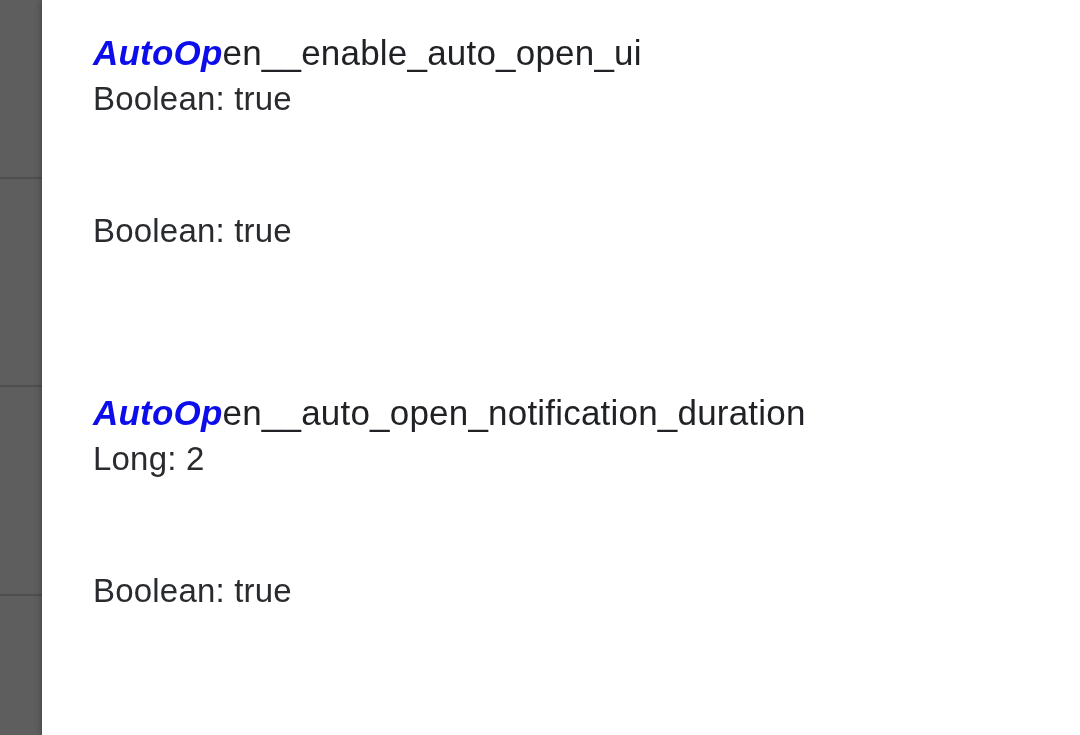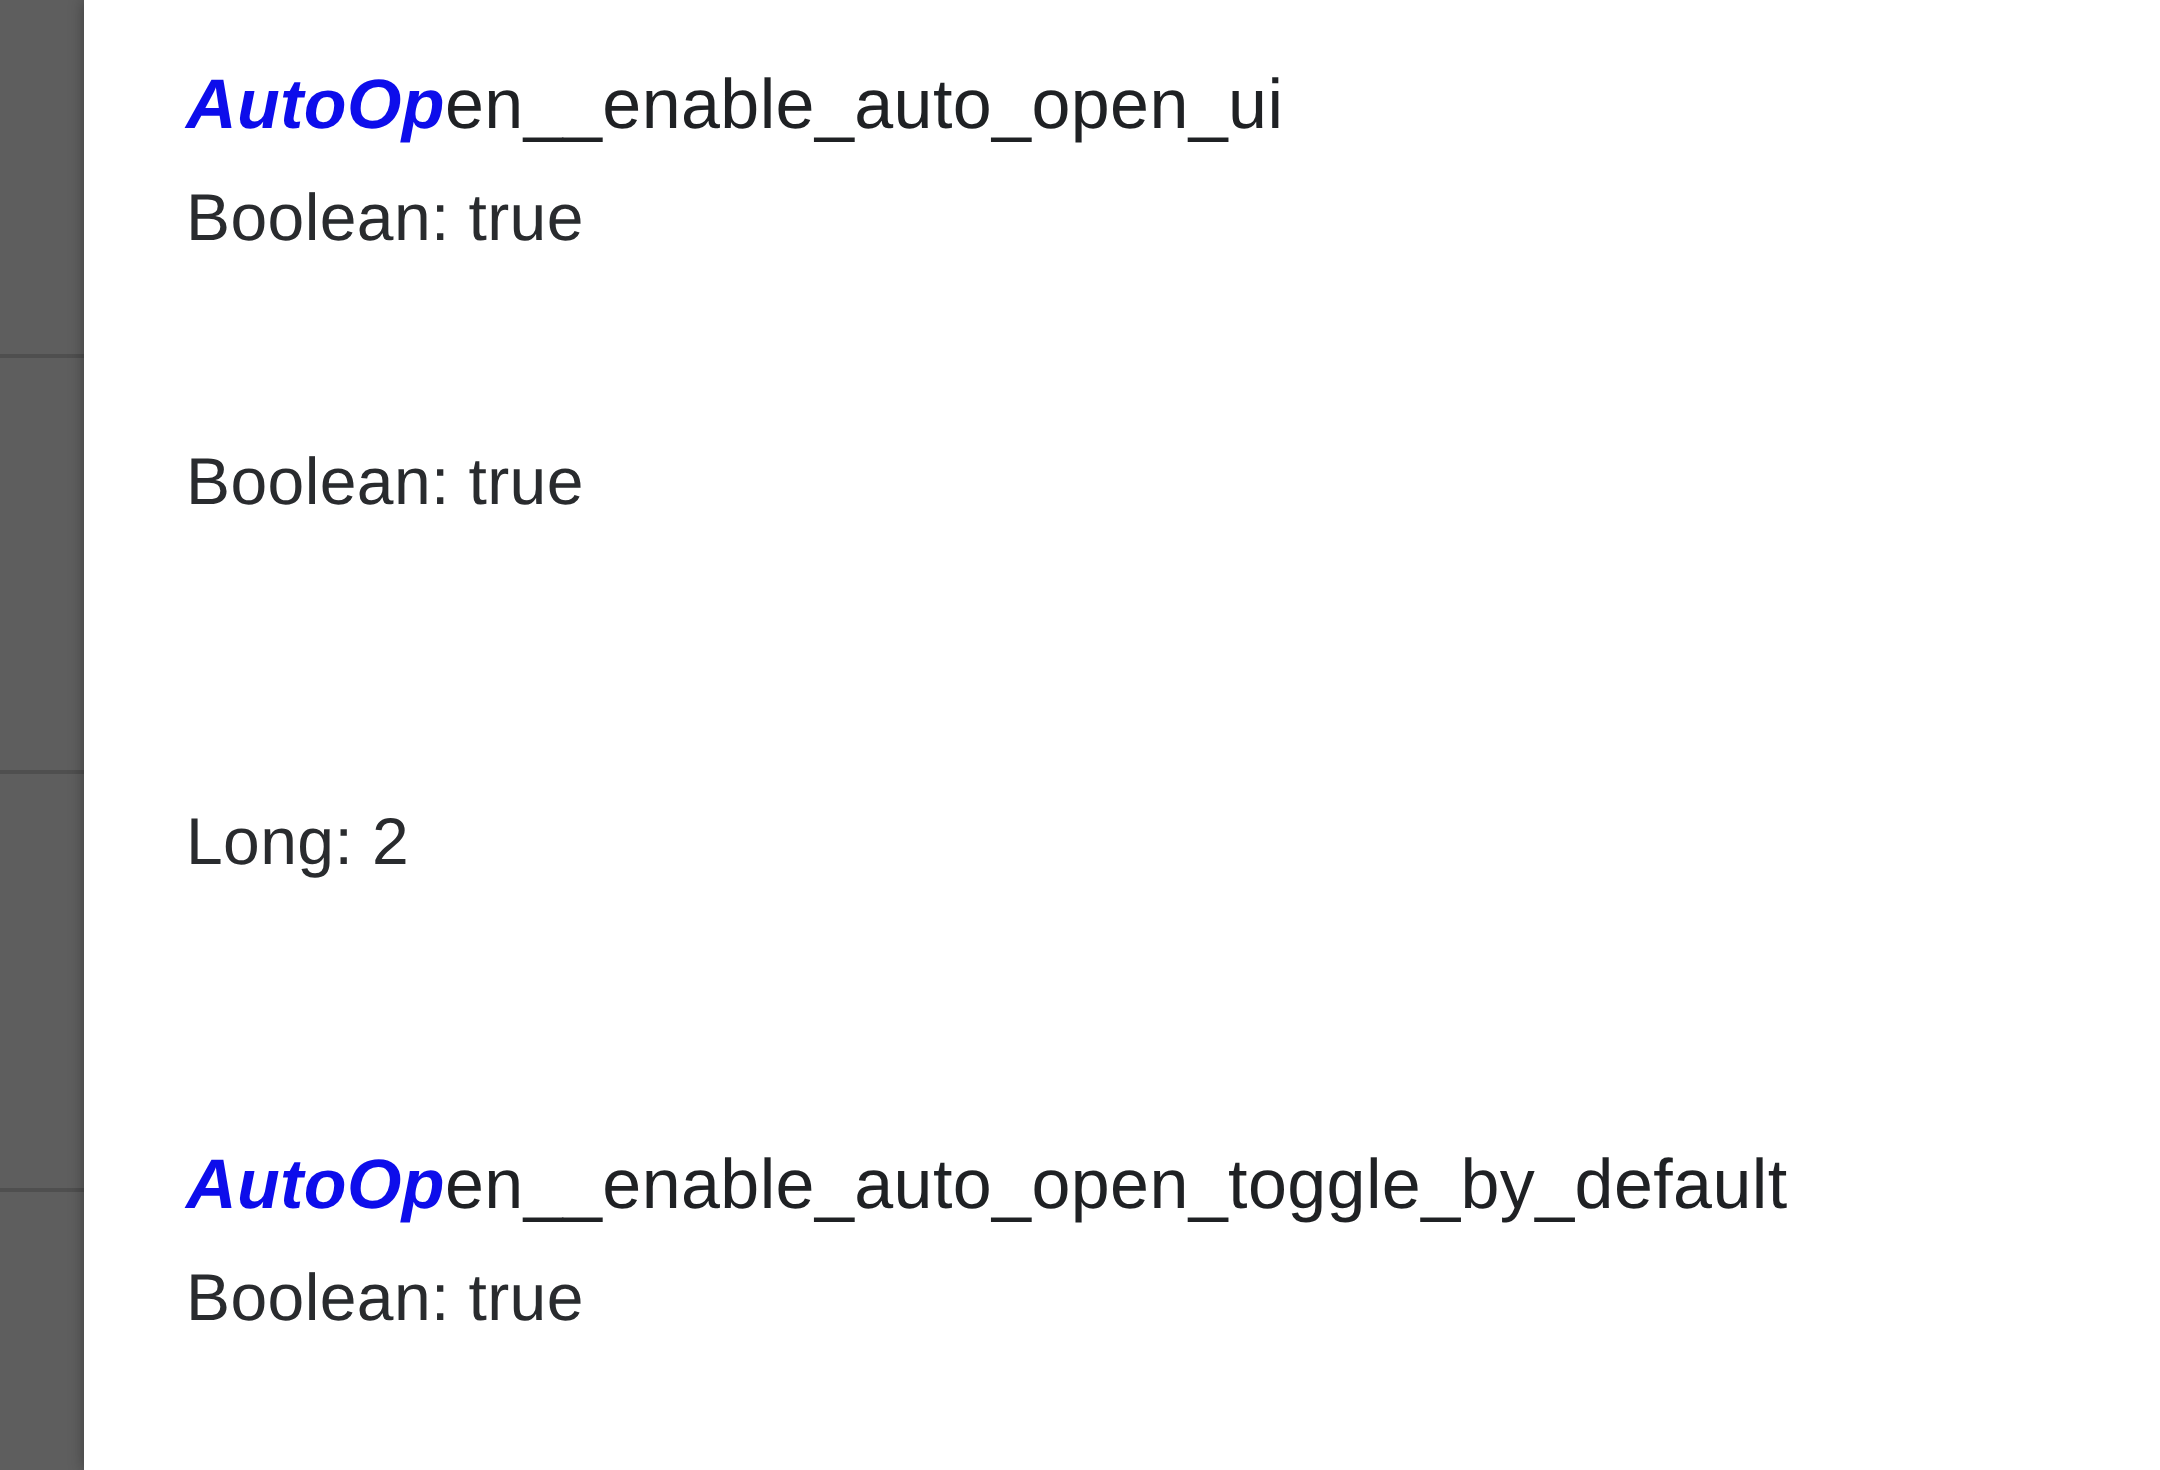--- a/index.html
+++ b/index.html
@@ -54,21 +54,21 @@
     white-space:nowrap;
   }
   .flag-name .hl{
     color:var(--accent);
     font-style:italic;
     font-weight:700;
   }
   .flag-value{
     font-size:33px;
     line-height:44px;
-    margin-top:10px;
+    margin-top:0;
     color:var(--value);
     letter-spacing:.2px;
   }
 </style>
 </head>
 <body>
 
 <div class="screen">
 
   <div class="bg-divider d1"></div>
@@ -81,22 +81,22 @@
     <div class="item">
       <div class="flag-name"><span class="hl">AutoOp</span><span>en__enable_auto_open_ui</span></div>
       <div class="flag-value">Boolean: true</div>
     </div>
 
     <div class="item">
       <div class="flag-value">Boolean: true</div>
     </div>
 
     <div class="item">
+      <div class="flag-name"><span class="hl">AutoOp</span><span>en__auto_open_notification_duration</span></div>
       <div class="flag-value">Long: 2</div>
     </div>
 
     <div class="item">
-      <div class="flag-name"><span class="hl">AutoOp</span><span>en__enable_auto_open_toggle_by_default</span></div>
       <div class="flag-value">Boolean: true</div>
     </div>
 
   </div>
 </div>
 
 </body></html>

